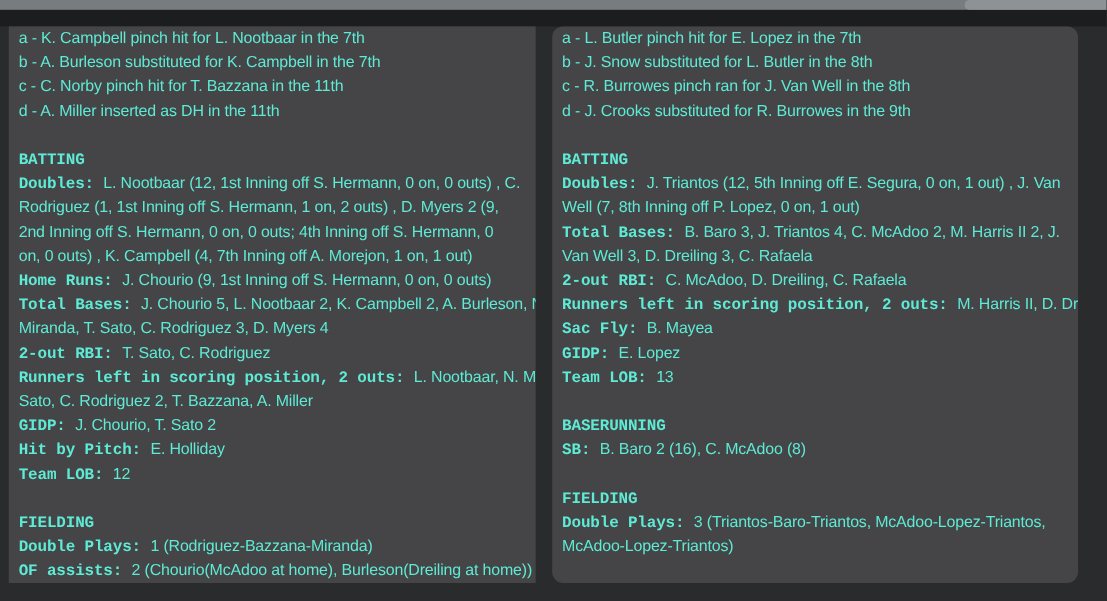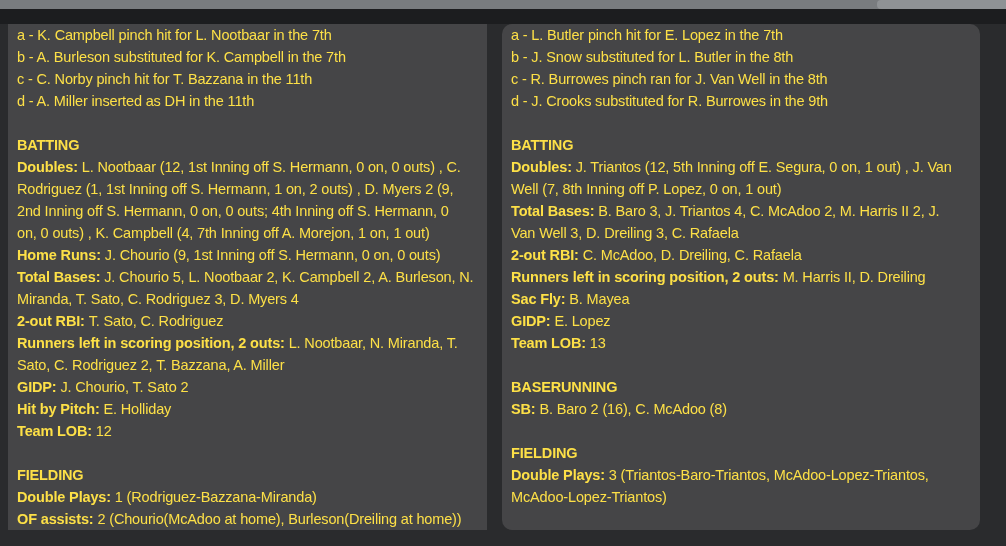--- a/index.html
+++ b/index.html
@@ -19,34 +19,34 @@
     background:#8f9295;
     border-radius:4px 0 0 4px;
   }
   .top-strip {
     position:absolute; left:0; top:9px; width:1006px; height:15px;
     background:#1c1d1f;
   }
   .panel {
     position:absolute; top:24px; height:506px;
     background:#454547;
-    color:#fde047;
+    color:#5eead4;
     font-size:14.5px;
     letter-spacing:-0.15px;
     padding:0 9px;
     box-sizing:border-box;
     overflow:hidden;
   }
   .panel.left  { left:8px;   width:479px; }
   .panel.right { left:502px; width:478px;border-radius:10px; }
   .line {
     height:22px; line-height:22px;
     white-space:nowrap;
   }
-  .seg-b { font-weight:bold; }
+  .seg-b { font-weight:bold;font-family:Liberation Mono, monospace; }
   .seg-u { text-underline-offset:3px; text-decoration-thickness:1px; }
   .seg-p { font-weight:normal; }
 </style>
 </head>
 <body>
 
 <div class="top-bar">
   <div class="top-bar-thumb"></div>
 </div>
 <div class="top-strip"></div>

